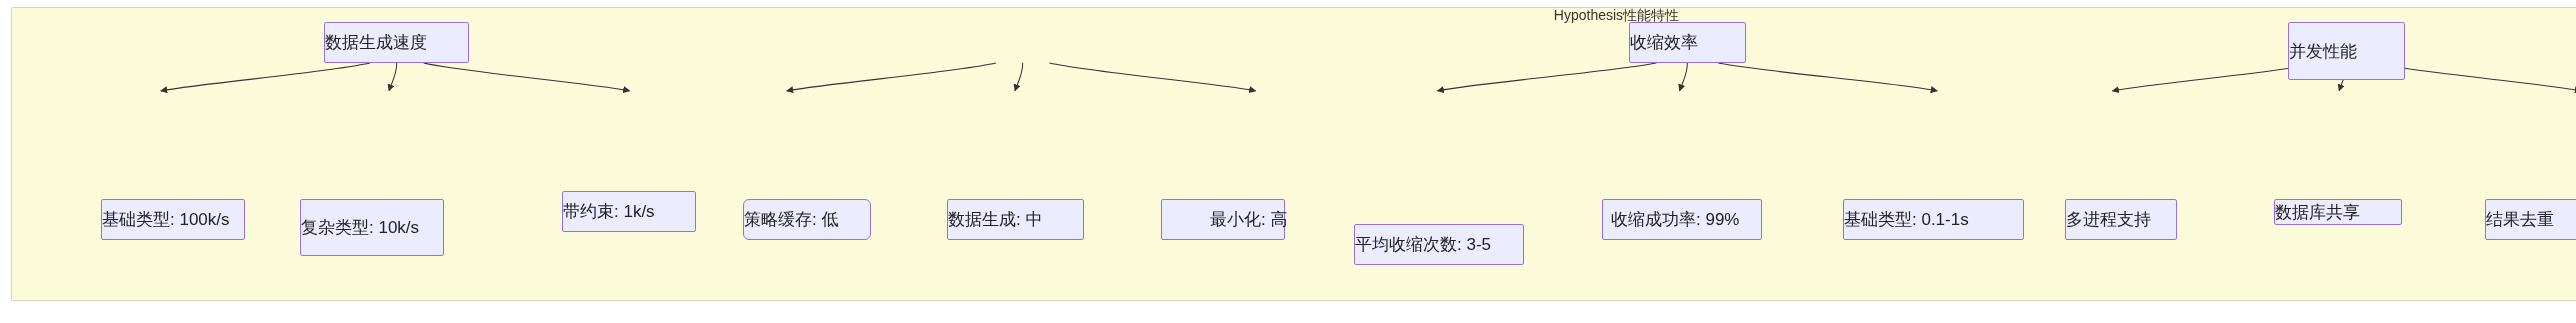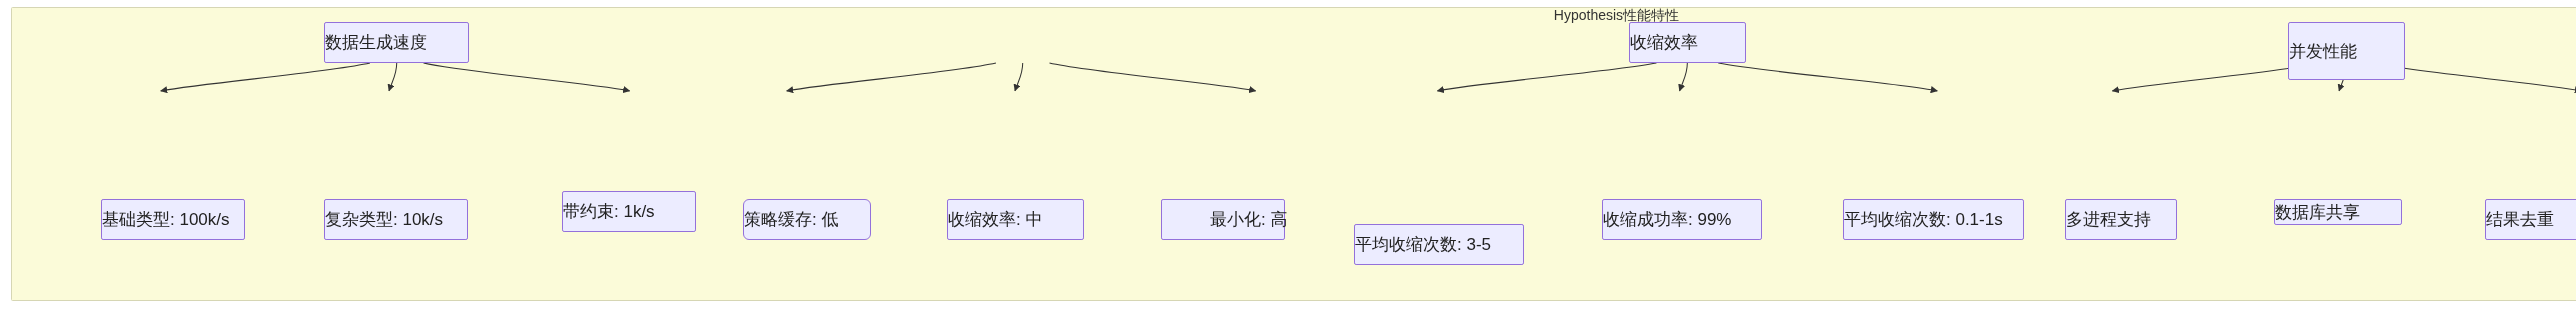--- a/index.html
+++ b/index.html
@@ -98,48 +98,48 @@
       <path d="M 5688 122 C 5760 140, 5960 160, 6035 176"></path>
     </g>
   </svg>
 
   <div class="node" style="left:324px; top:63px; width:145px; height:41px; margin-top:-41px;">
       <span>数据生成速度</span>
     </div>
   <div class="node" style="left:64px; top:199px; width:144px; height:41px;margin-left:37px;">
       <span>基础类型: 100k/s</span>
     </div>
-  <div class="node" style="left:324px; top:199px; width:144px; height:41px;">
+  <div class="node" style="left:300px; top:199px; width:144px; height:57px;">
       <span>复杂类型: 10k/s</span>
     </div>
   <div class="node" style="left:562px; top:191px; width:134px; height:41px;">
       <span>带约束: 1k/s</span>
     </div>
 
   <div class="node" style="left:743px; top:199px; width:128px; height:41px;border-radius:6px;">
       <span>策略缓存: 低</span>
     </div>
   <div class="node" style="left:947px; top:199px; width:137px; height:41px;">
-      <span>收缩效率: 中</span>
+      <span>数据生成: 中</span>
     </div>
   <div class="node" style="left:1161px; top:199px; width:124px; height:41px;padding-left:48px;">
       <span>最小化: 高</span>
     </div>
 
   <div class="node" style="left:1629px; top:63px; width:117px; height:41px; margin-top:-41px;">
       <span>收缩效率</span>
     </div>
   <div class="node" style="left:1354px; top:199px; width:170px; height:41px;margin-top:25px;">
       <span>平均收缩次数: 3-5</span>
     </div>
-  <div class="node" style="left:1602px; top:199px; width:160px; height:41px;">
+  <div class="node" style="left:1602px; top:199px; width:160px; height:41px;padding-left:8px;">
       <span>收缩成功率: 99%</span>
     </div>
   <div class="node" style="left:1843px; top:199px; width:181px; height:41px;">
-      <span>平均收缩次数: 0.1-1s</span>
+      <span>基础类型: 0.1-1s</span>
     </div>
 
   <div class="node" style="left:2288px; top:63px; width:117px; height:58px; margin-top:-41px;">
       <span>并发性能</span>
     </div>
   <div class="node" style="left:2065px; top:199px; width:112px; height:41px;">
       <span>多进程支持</span>
     </div>
   <div class="node" style="left:2274px; top:199px; width:128px; height:26px;">
       <span>数据库共享</span>

